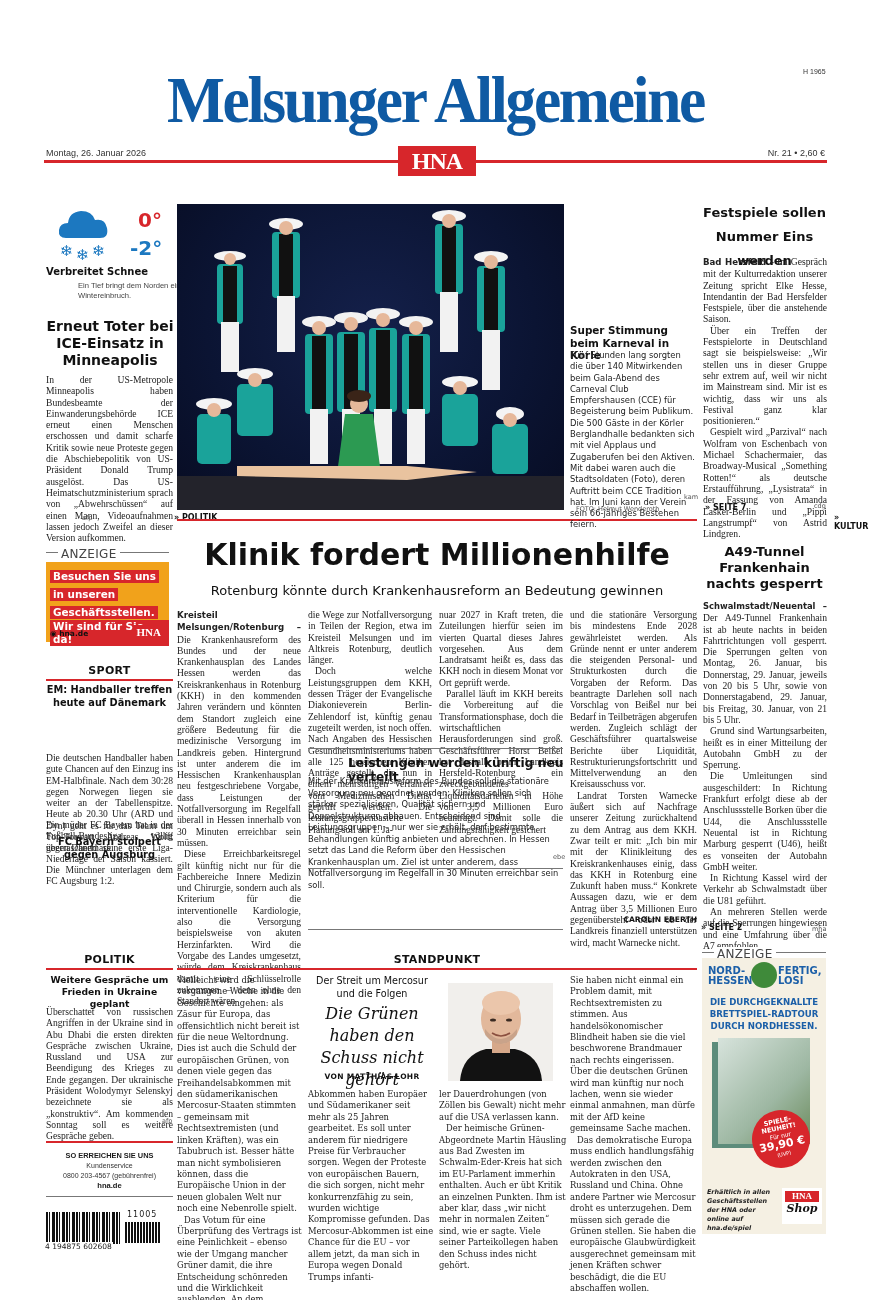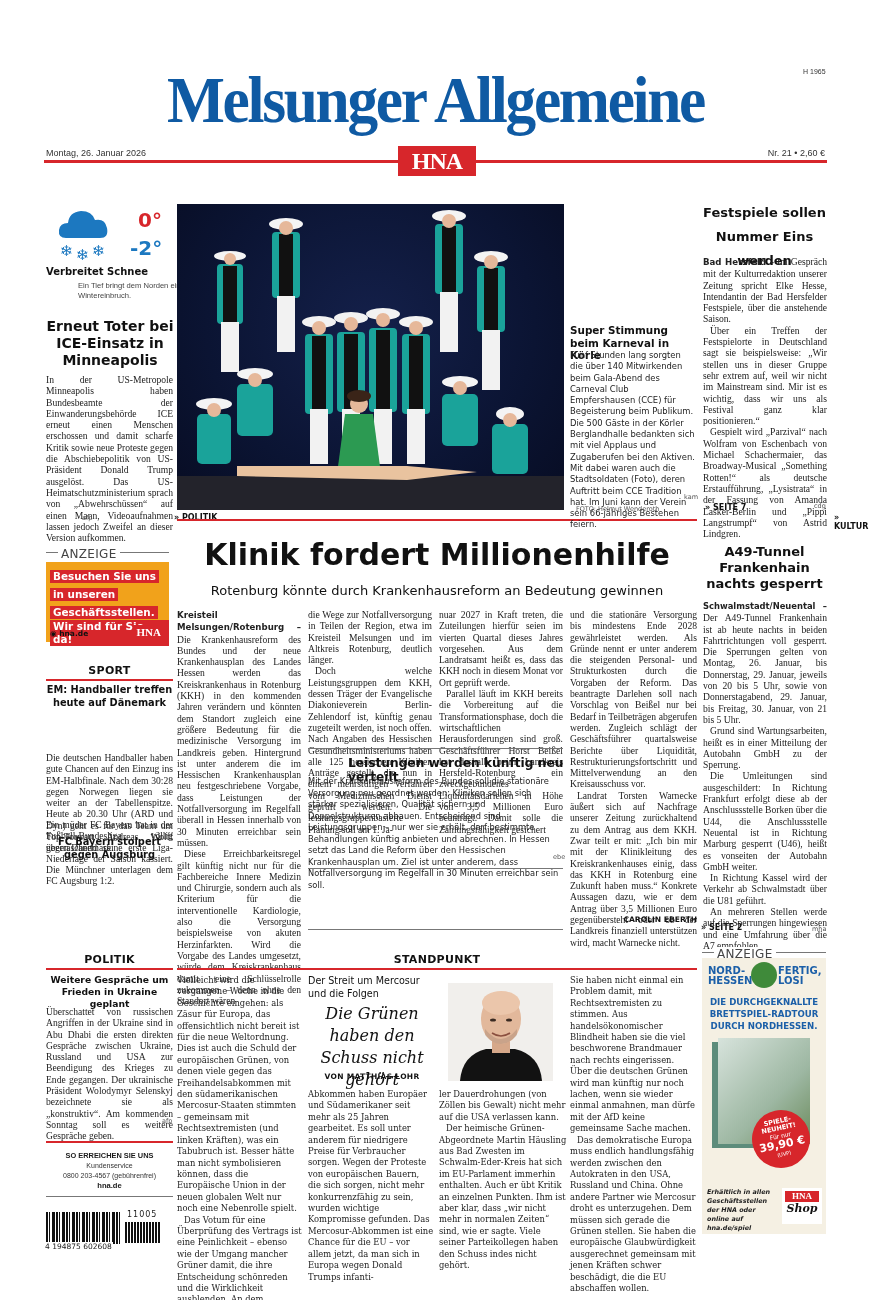--- a/index.html
+++ b/index.html
@@ -267,21 +267,21 @@
 <div class="abs" style="left:44px; top:1242px; font-family:'DejaVu Sans',sans-serif; font-size:7.5px; background:#fff; padding:0 1px;">4 194875 602608</div>
 
 <div class="abs section-head" style="left:177px; top:953px; width:520px;">STANDPUNKT</div>
 <div class="abs red-rule" style="left:177px; top:968px; width:520px;"></div>
 
 <div class="abs" style="left:177px; top:975px; width:126px; font-family:'DejaVu Serif',serif; font-size:8.4px; line-height:11.4px; color:#222;">
   <p>Vielleicht wird die vergangene Woche in die Geschichte eingehen: als Zäsur für Europa, das offensichtlich nicht bereit ist für die neue Weltordnung. Dies ist auch die Schuld der europäischen Grünen, von denen viele gegen das Freihandelsabkommen mit den südamerikanischen Mercosur-Staaten stimmten – gemeinsam mit Rechtsextremisten (und linken Kräften), was ein Tabubruch ist. Besser hätte man nicht symbolisieren können, dass die Europäische Union in der neuen globalen Welt nur noch eine Nebenrolle spielt.</p>
   <p style="text-indent:7px;">Das Votum für eine Überprüfung des Vertrags ist eine Peinlichkeit – ebenso wie der Umgang mancher Grüner damit, die ihre Entscheidung schönreden und die Wirklichkeit ausblenden. An dem Mercosur-</p>
 </div>
 
-<div class="abs" style="left:308px; top:974px; width:128px; text-align:left; font-family:'DejaVu Sans',sans-serif; font-size:9.6px; line-height:13px; color:#111;">Der Streit um Mercosur und die Folgen</div>
+<div class="abs" style="left:308px; top:974px; width:128px; text-align:center; font-family:'DejaVu Sans',sans-serif; font-size:9.6px; line-height:13px; color:#111;">Der Streit um Mercosur und die Folgen</div>
 <div class="abs" style="left:302px; top:1003px; width:140px; text-align:center; font-family:'DejaVu Serif',serif; font-style:italic; font-size:16px; line-height:22px; color:#111;">Die Grünen haben den Schuss nicht gehört</div>
 <div class="abs standpunkt-author" style="left:308px; top:1072px; width:128px;">VON MATTHIAS LOHR</div>
 
 <div class="abs" style="left:308px; top:1089px; width:126px; font-family:'DejaVu Serif',serif; font-size:8.4px; line-height:11.4px; color:#222;">
   <p>Abkommen haben Europäer und Südamerikaner seit mehr als 25 Jahren gearbeitet. Es soll unter anderem für niedrigere Preise für Verbraucher sorgen. Wegen der Proteste von europäischen Bauern, die sich sorgen, nicht mehr konkurrenzfähig zu sein, wurden wichtige Kompromisse gefunden. Das Mercosur-Abkommen ist eine Chance für die EU – vor allem jetzt, da man sich in Europa wegen Donald Trumps infanti-</p>
 </div>
 
 <div class="abs" style="left:448px; top:983px; width:105px; height:98px; background:#f1efec; overflow:hidden;">
   <svg width="105" height="98" viewBox="0 0 105 98">
     <path d="M12 98 Q14 72 38 66 L67 66 Q92 72 94 98 Z" fill="#121212"></path>

